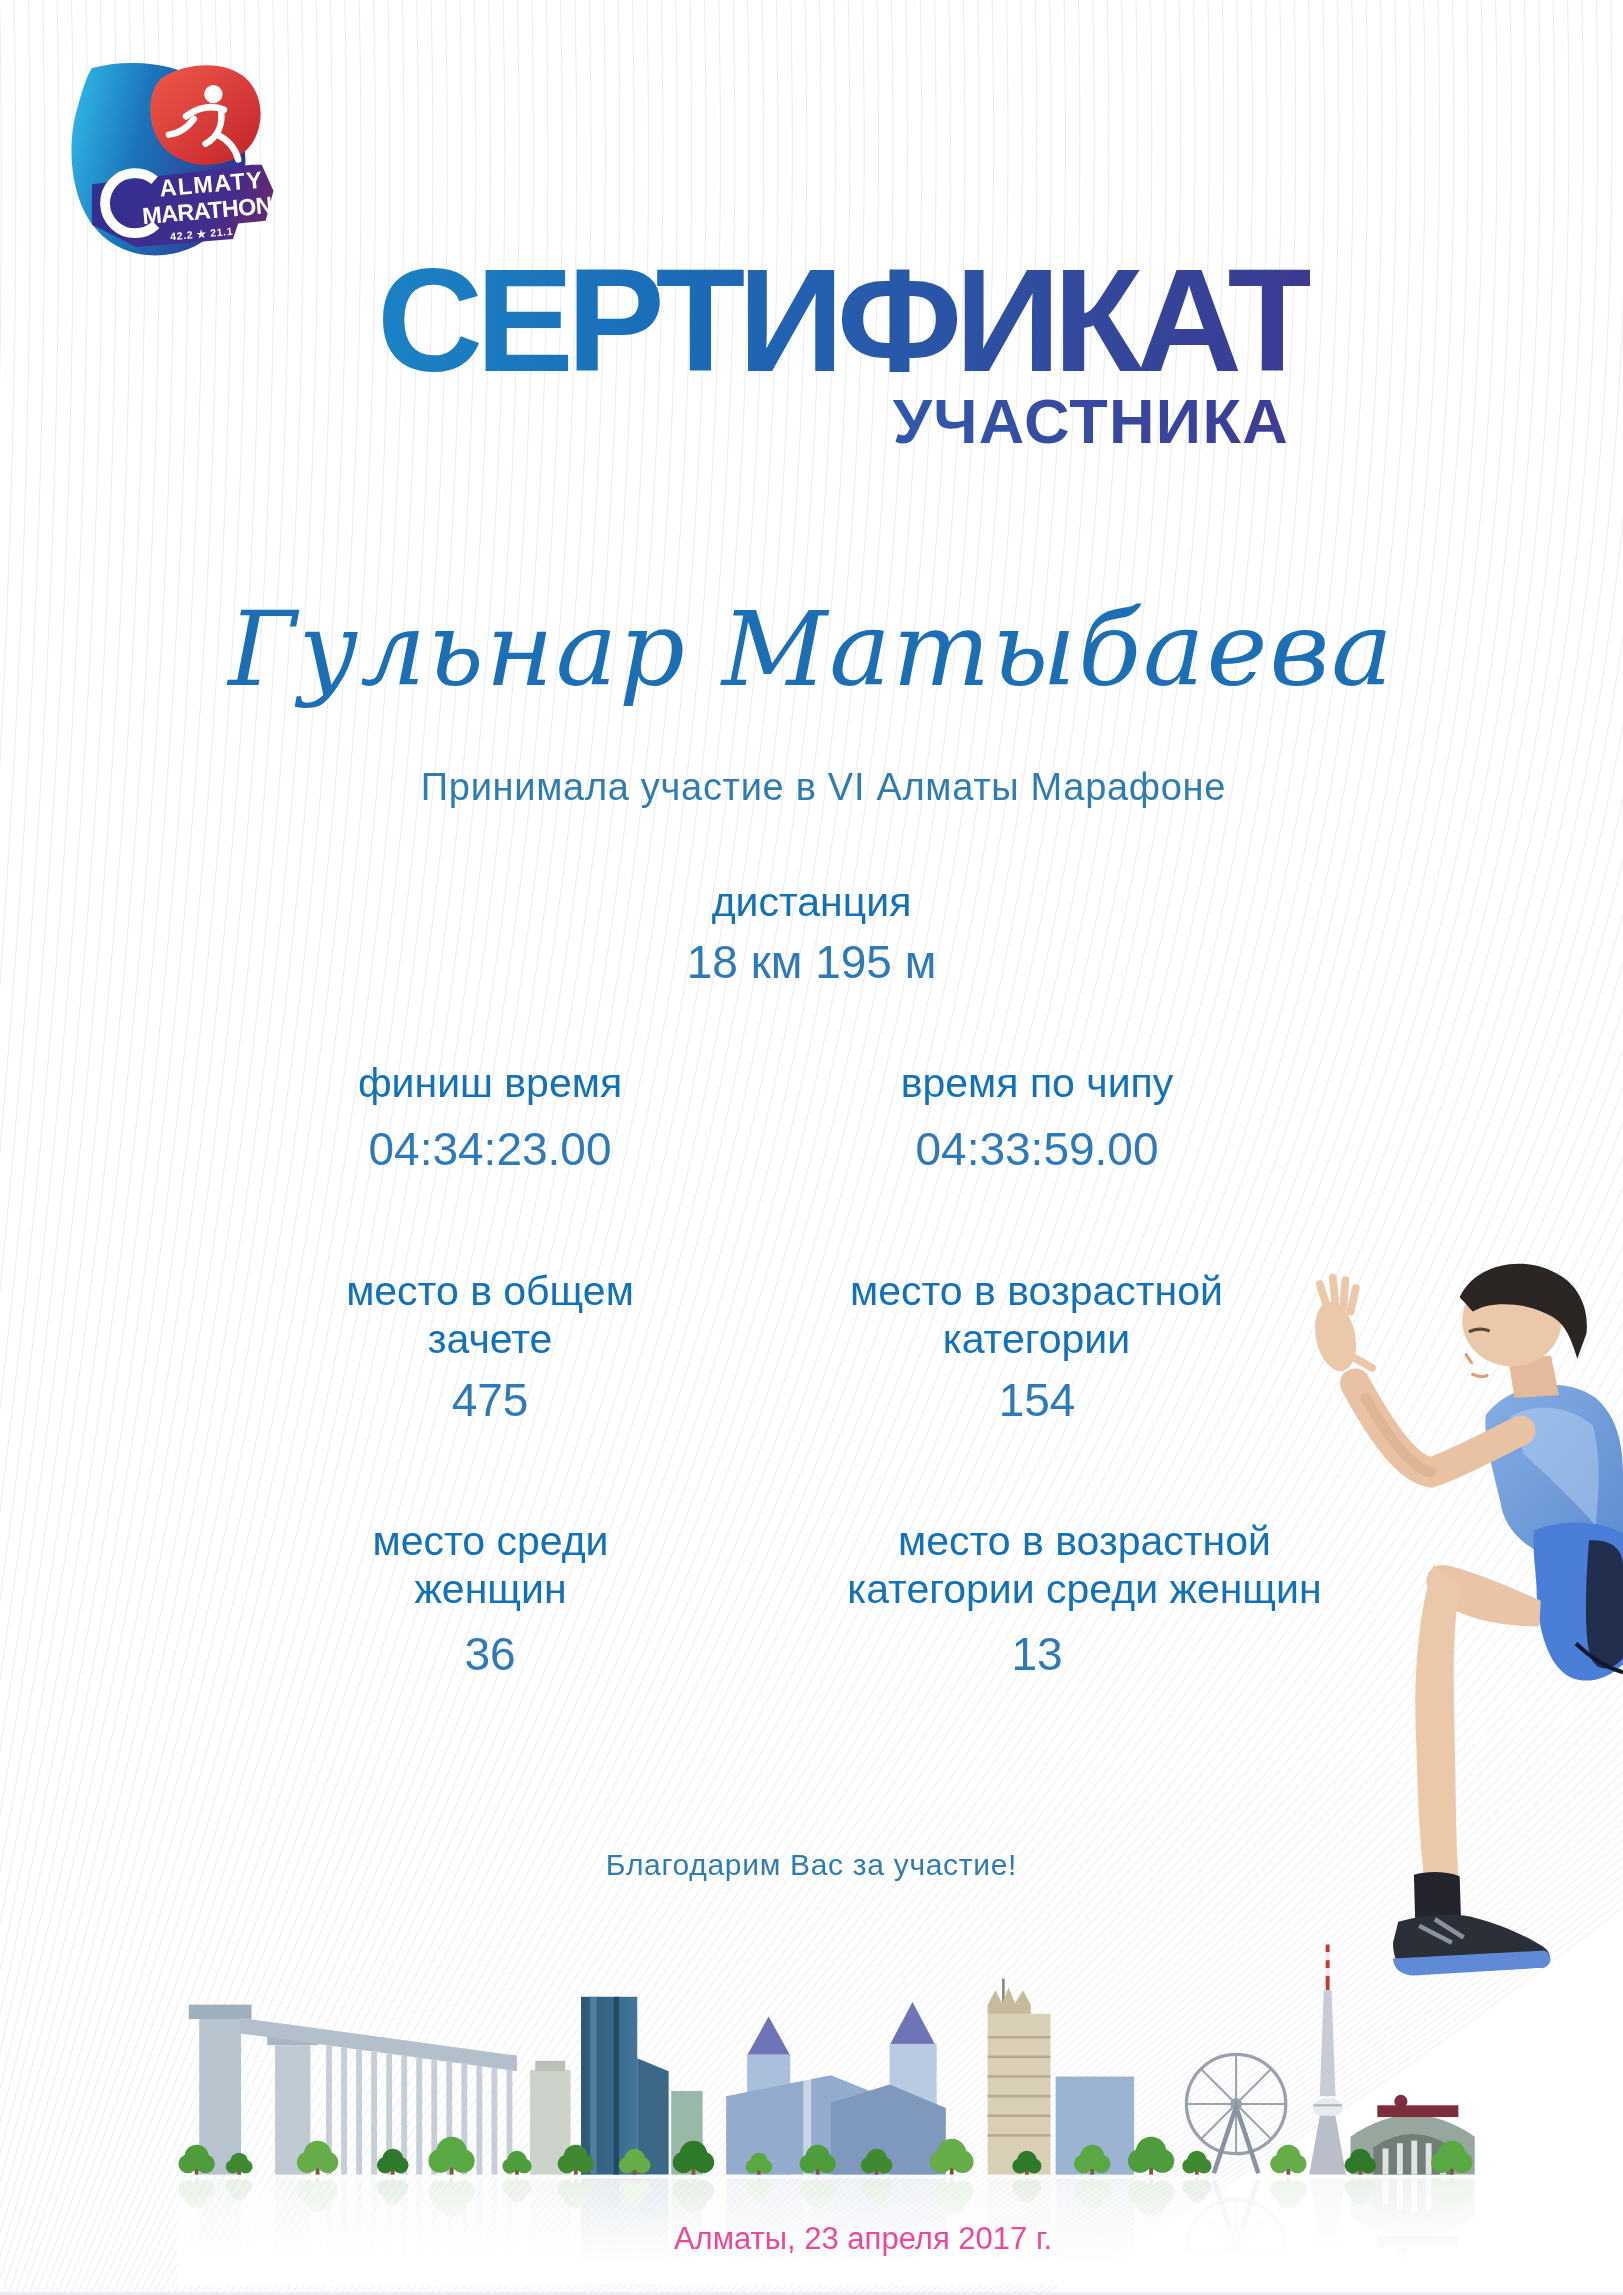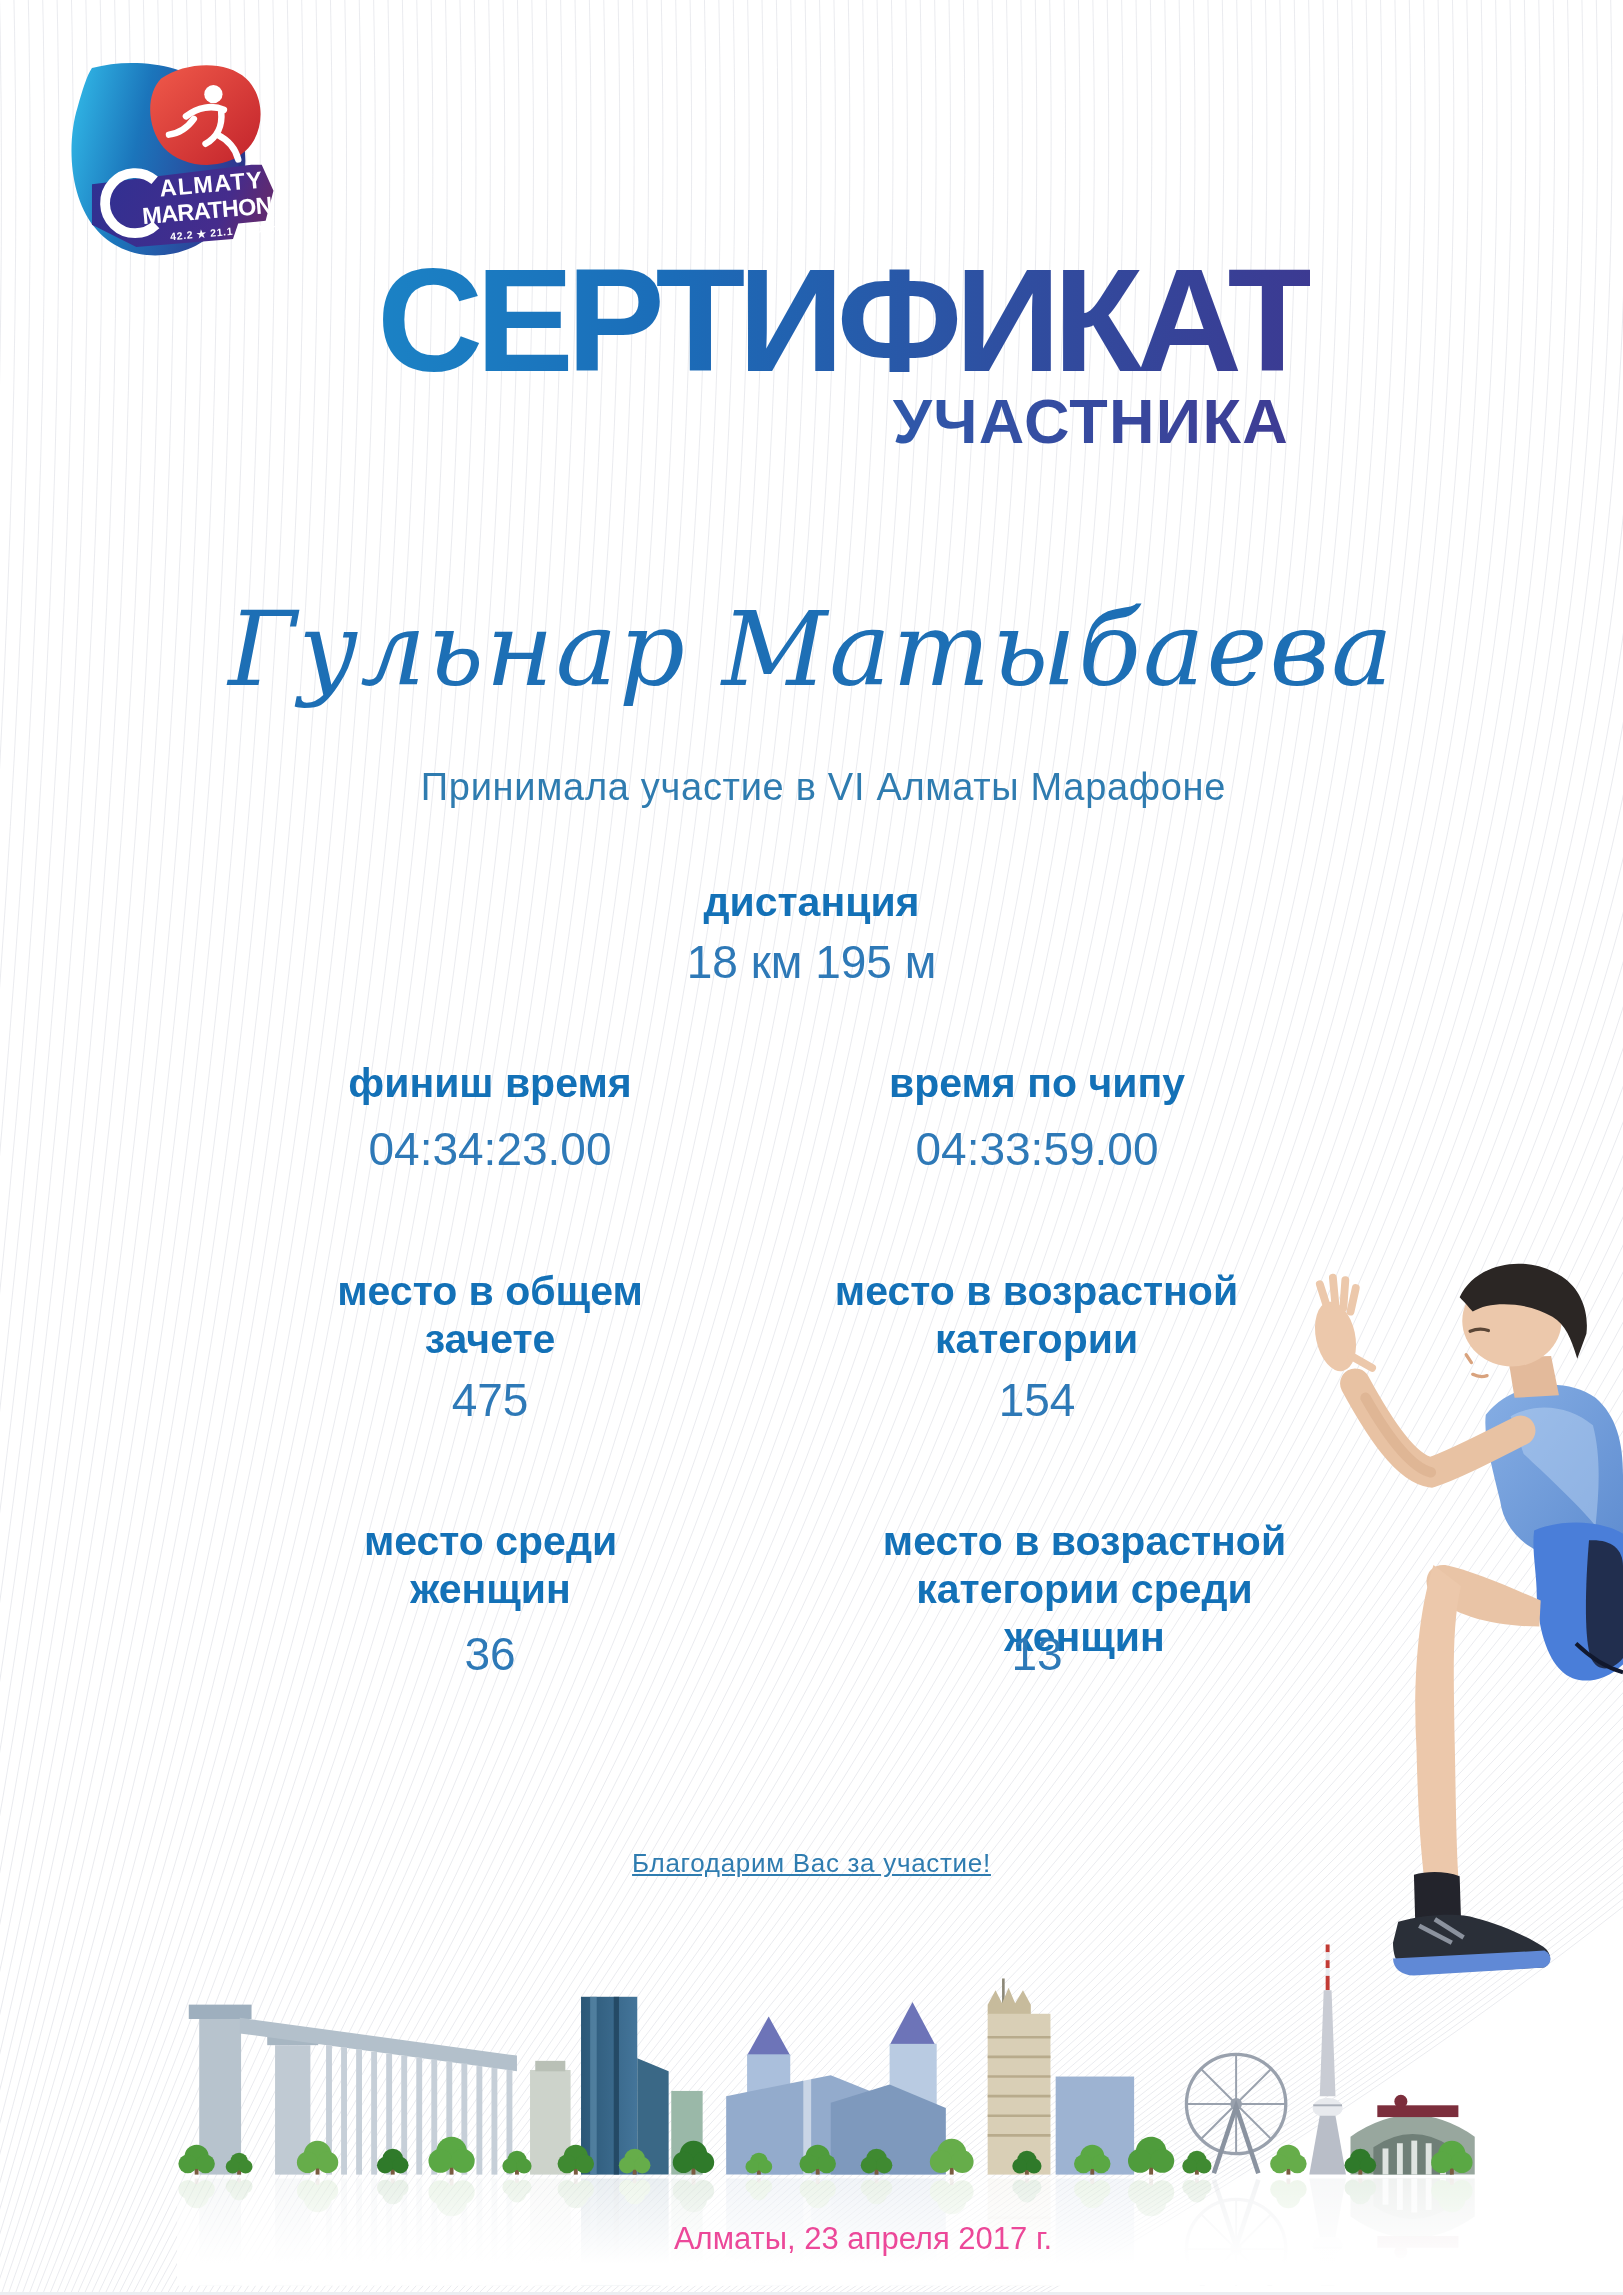--- a/index.html
+++ b/index.html
@@ -30,39 +30,39 @@
       background:linear-gradient(90deg,#2f58aa 0%,#3e3c94 100%);
       -webkit-background-clip:text;background-clip:text;color:transparent;
     }
   }
   .runner-name{
     top:589px; font-family:"DejaVu Serif", serif; font-style:italic;
     font-size:103px; letter-spacing:2px; color:#1d6fb5; line-height:121px;
   }
   .participation{ top:766px; font-size:38px; color:#2f7cb0; letter-spacing:0.7px;margin-left:12px; }
 
-  .lbl{font-weight:bold; font-size:41px; color:#1371b7; line-height:48px;}
+  .lbl{font-weight:normal; font-size:41px; color:#1371b7; line-height:48px;}
   .val{font-size:46px; color:#2e79b7; line-height:47px;}
   .cell{position:absolute; text-align:center; z-index:2;}
 
   .dist-lbl{top:878px;}
   .dist-val{top:939px; font-size:46px;}
 
   .c-left {left:163px; width:654px;}
   .c-right{left:710px; width:654px;}
   .r1l{top:1059px;} .r1r{top:1059px;}
   .v1 {top:1126px;}
   .r2l{top:1267px; left:320px;  width:340px;}
   .r2r{top:1267px; left:827px; width:419px;}
   .v2 {top:1377px;}
   .r3l{top:1517px; left:353px;  width:275px;}
   .r3r{top:1517px; left:836px; width:497px;}
   .v3 {top:1631px;}
 
-  .thanks{top:1848px; font-size:26px; color:#2f7cb0; letter-spacing:0.7px; z-index:3;text-decoration:underline;}
+  .thanks{top:1848px; font-size:30px; color:#2f7cb0; letter-spacing:0.7px; z-index:3;}
   .place-date{top:2221px; left:536px; width:654px; text-align:center;
     font-size:31px; color:#ec4899; z-index:4;}
 
   .logo-box{left:58px; top:56px; width:222px; height:216px; z-index:3;}
   .runner-box{left:1295px; top:1259px; width:328px; height:739px; z-index:2;}
   .skyline-box{left:177px; top:1939px; width:1301px; height:347px; z-index:1;}
   .bottom-edge{left:0; bottom:0; width:100%; height:3.3px; background:#eceef2; z-index:5;}
   text{font-family:"Liberation Sans", sans-serif;}
 </style>
 </head>

